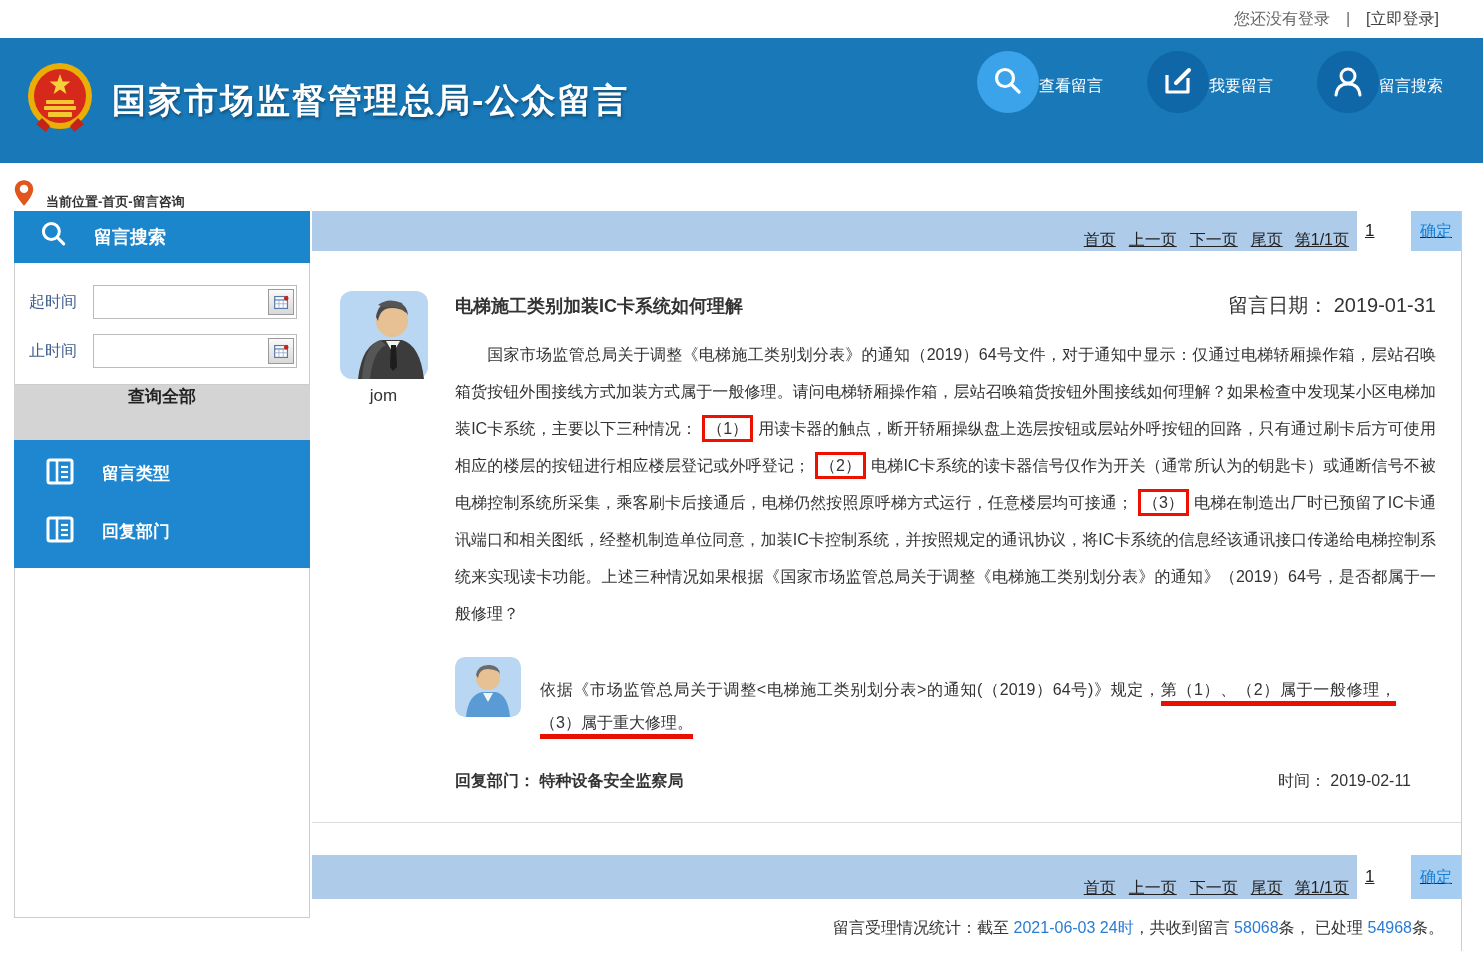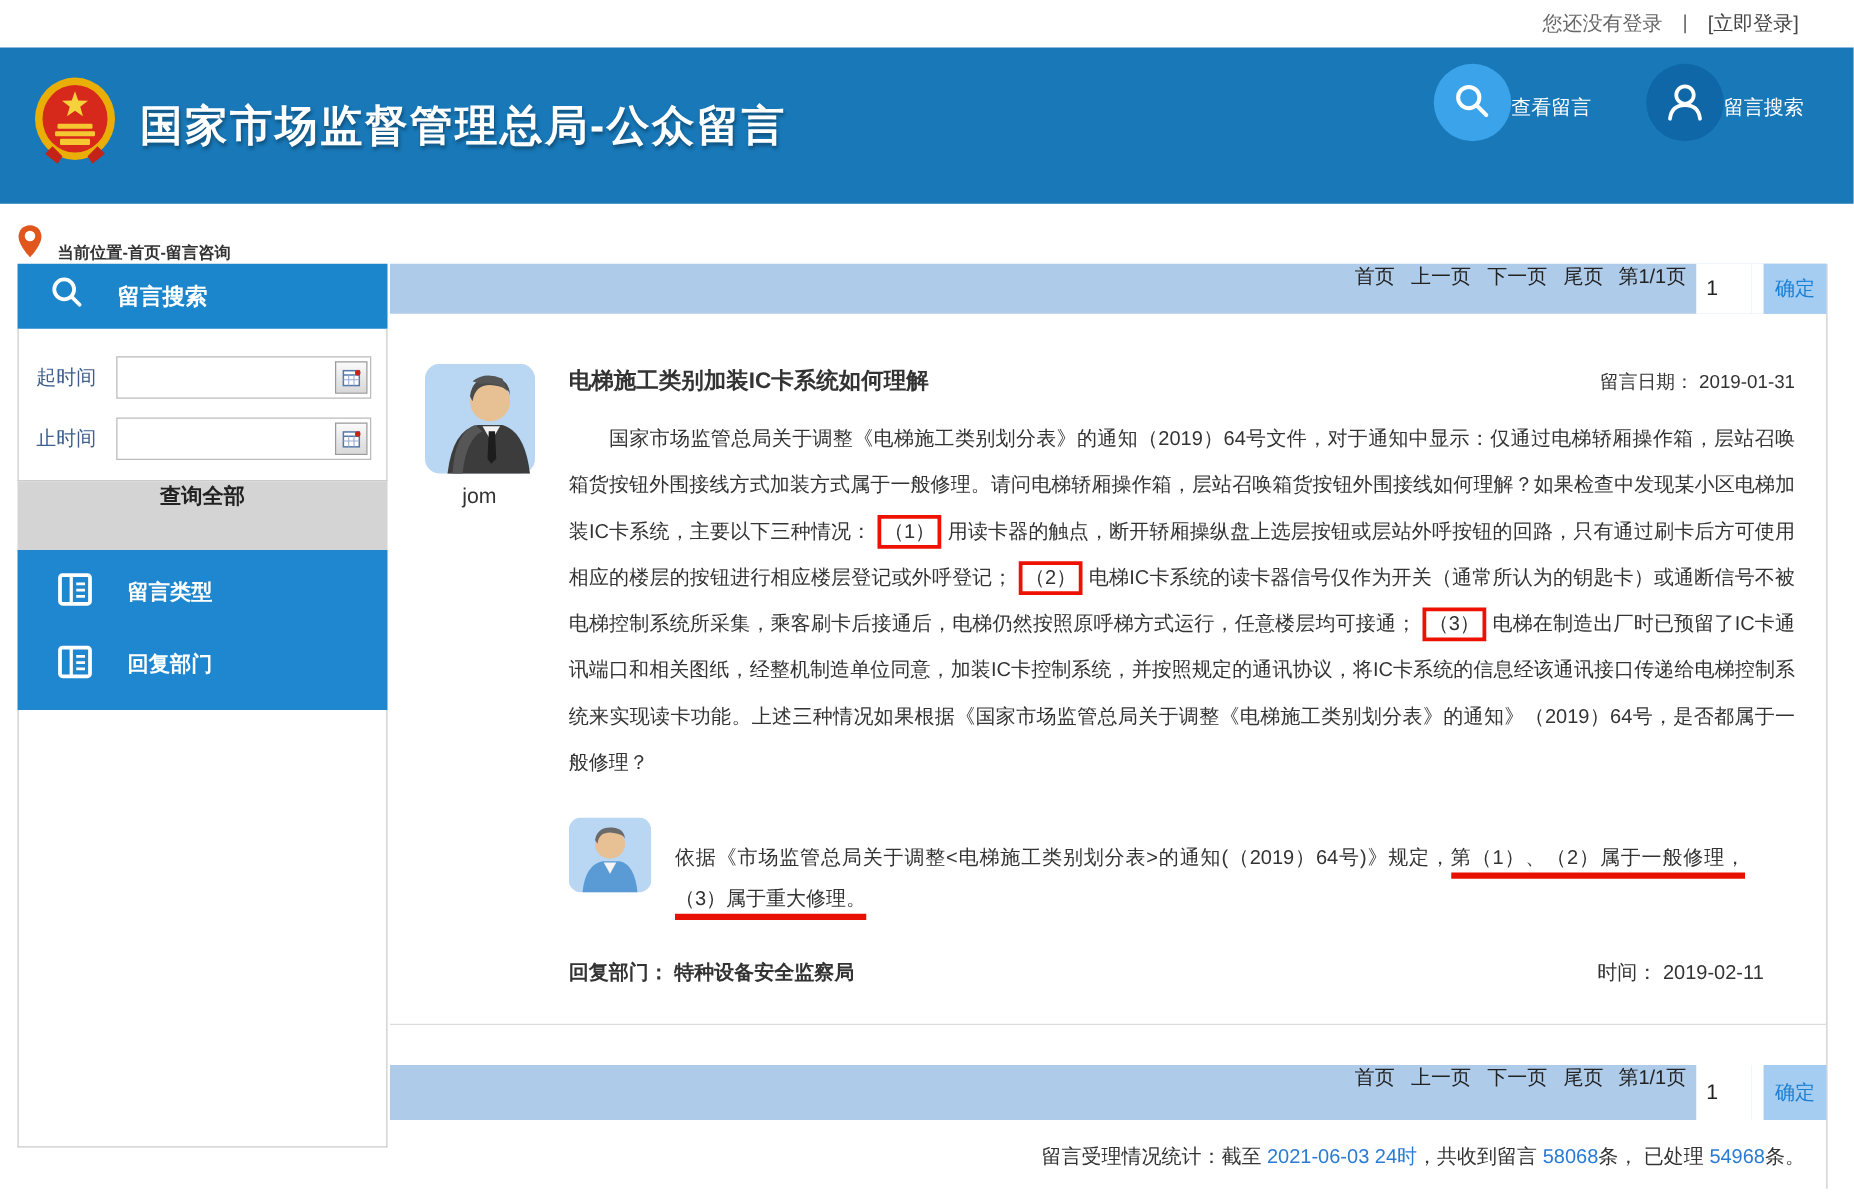--- a/index.html
+++ b/index.html
@@ -43,37 +43,37 @@
              background:linear-gradient(#fafafa,#d8d8d8); border:1px solid #999;
              display:flex; align-items:center; justify-content:center; cursor:pointer; padding:0; }
   .query-all { height:55px; background:#d4d4d4; display:flex; align-items:flex-start; justify-content:center;
                font-size:17px; font-weight:bold; color:#222; cursor:pointer; }
   .side-menu { background:#1e87cf; padding:4px 0 8px; }
   .menu-item { height:58px; display:flex; align-items:center; color:#fff; font-size:17px;
                font-weight:bold; gap:27px; padding-left:31px; cursor:pointer; }
   .side-rest { height:350px; border:1px solid #ccc; border-top:none; }
   
   .main { flex:1; margin-left:2px; margin-right:21px; border-right:1px solid #ccc; min-height:740px; }
-  .pager { height:40px; background:#aecbe9; display:flex; align-items:flex-start; font-size:16px; color:#222; }
+  .pager { height:40px; background:#aecbe9; display:flex; align-items:flex-end; font-size:16px; color:#222;text-decoration:underline; }
   .pager-links { margin-left:auto; display:flex; gap:13px; margin-right:12px; }
   .pager-links span { cursor:pointer; }
   .pager-info { margin-right:8px; }
   .page-input { width:44px; height:40px; border:none; background:#fff; font-size:17px;
                 padding:0 0 0 8px; outline:none; color:#222; }
   .pager-gap { width:10px; height:40px; background:#fff; flex:none; }
   .confirm-btn { width:50px; height:40px; background:#a5cdf1; color:#1b7fd4; font-size:16px;
                  display:flex; align-items:center; justify-content:center; cursor:pointer; flex:none; }
   
   .message { display:flex; margin-top:35px; }
   .avatar-col { width:143px; flex:none; display:flex; flex-direction:column; align-items:center; padding-top:5px; }
   .username { margin-top:3px; font-size:17px; color:#333; }
   .msg-content { flex:1; padding-right:25px; }
   .msg-title-row { display:flex; justify-content:space-between; align-items:baseline; padding-top:6px; }
   .msg-title { font-size:18px; font-weight:bold; color:#333; }
-  .msg-date { font-size:15px; color:#333; }
+  .msg-date { font-size:20px; color:#333; }
   .msg-body { margin-top:17px; font-size:16px; line-height:37px; text-align:justify; color:#333; }
   .indent { display:inline-block; width:32px; }
   .red-box { display:inline-block; border:3px solid #ee1100; line-height:21px; padding:0 2px; margin:0 5px; }
   
   .reply-row { display:flex; margin-top:25px; gap:19px; }
   .reply-text { font-size:16px; line-height:33px; margin-top:16px; padding-right:40px; text-align:justify; }
   .red-underline { border-bottom:5px solid #e81000; padding-bottom:3px; }
   .dept-row { display:flex; justify-content:space-between; margin-top:32px; font-size:16px; padding-right:25px; }
   .dept-left { font-weight:bold; }
   .sep { border:none; border-top:1px solid #ddd; margin:30px 0 0; }
@@ -111,20 +111,29 @@
         <svg width="34" height="34" viewBox="0 0 34 34">
           <circle cx="14" cy="13" r="8.5" fill="none" stroke="#fff" stroke-width="3.2"></circle>
           <line x1="20.5" y1="19.5" x2="28" y2="27" stroke="#fff" stroke-width="3.2" stroke-linecap="round"></line>
         </svg>
       </span>
       <span class="nav-label">查看留言</span>
     </div>
     <div class="nav-item">
       <span class="nav-circle">
         <svg width="34" height="34" viewBox="0 0 34 34">
+          <path d="M6 10 v17 h21 v-14" fill="none" stroke="#fff" stroke-width="3.2" stroke-linejoin="round"></path>
+          <path d="M28 5 L15 18" stroke="#fff" stroke-width="4" stroke-linecap="round"></path>
+        </svg>
+      </span>
+      <span class="nav-label">我要留言</span>
+    </div>
+    <div class="nav-item">
+      <span class="nav-circle">
+        <svg width="34" height="34" viewBox="0 0 34 34">
           <circle cx="17" cy="11" r="7" fill="none" stroke="#fff" stroke-width="3"></circle>
           <path d="M5 30 C6 21 12 19 17 19 C22 19 28 21 29 30" fill="none" stroke="#fff" stroke-width="3" stroke-linecap="round"></path>
         </svg>
       </span>
       <span class="nav-label">留言搜索</span>
     </div>
   </div>
 </div>
 
 <div class="breadcrumb">

